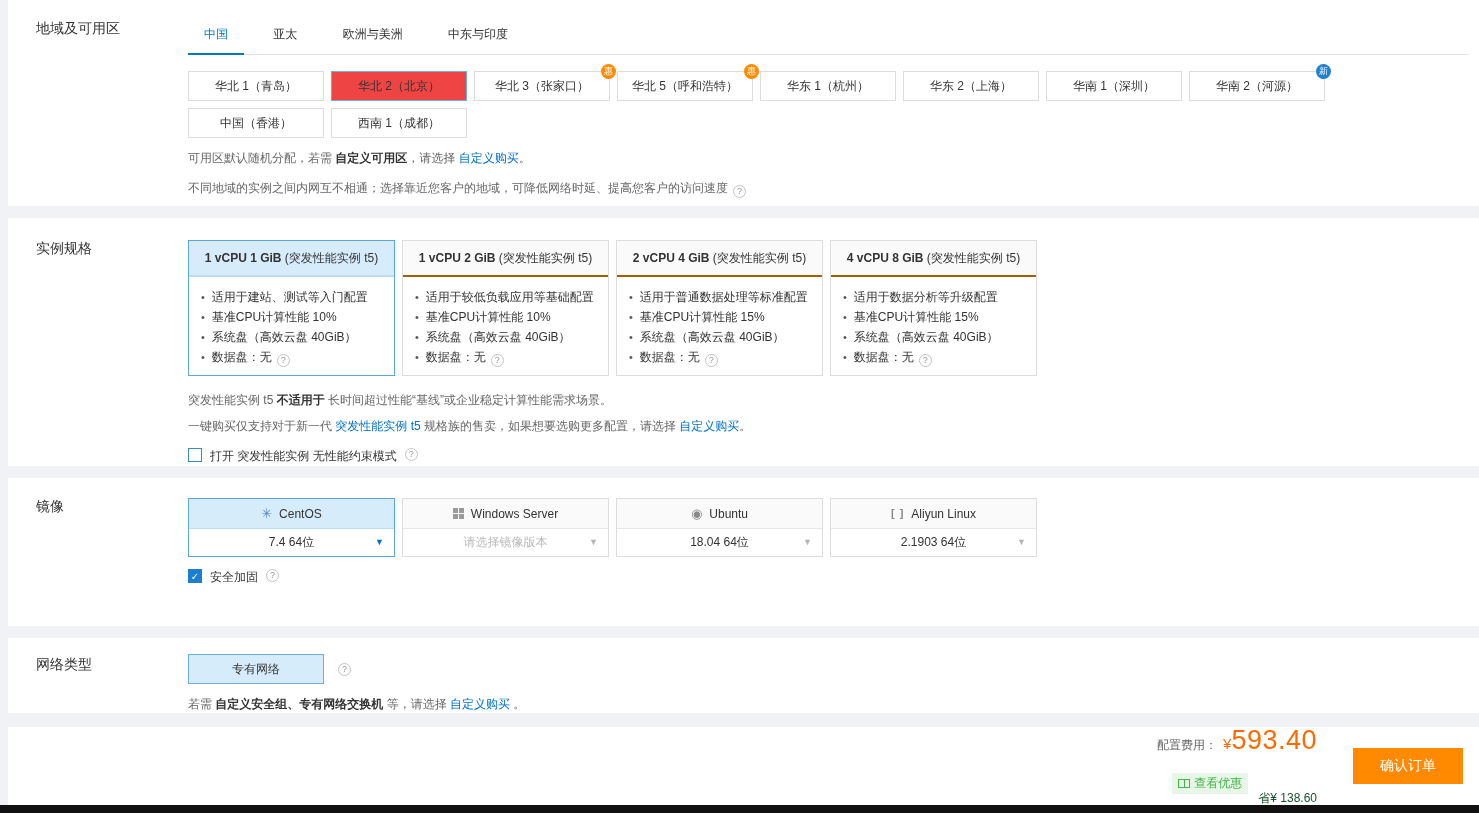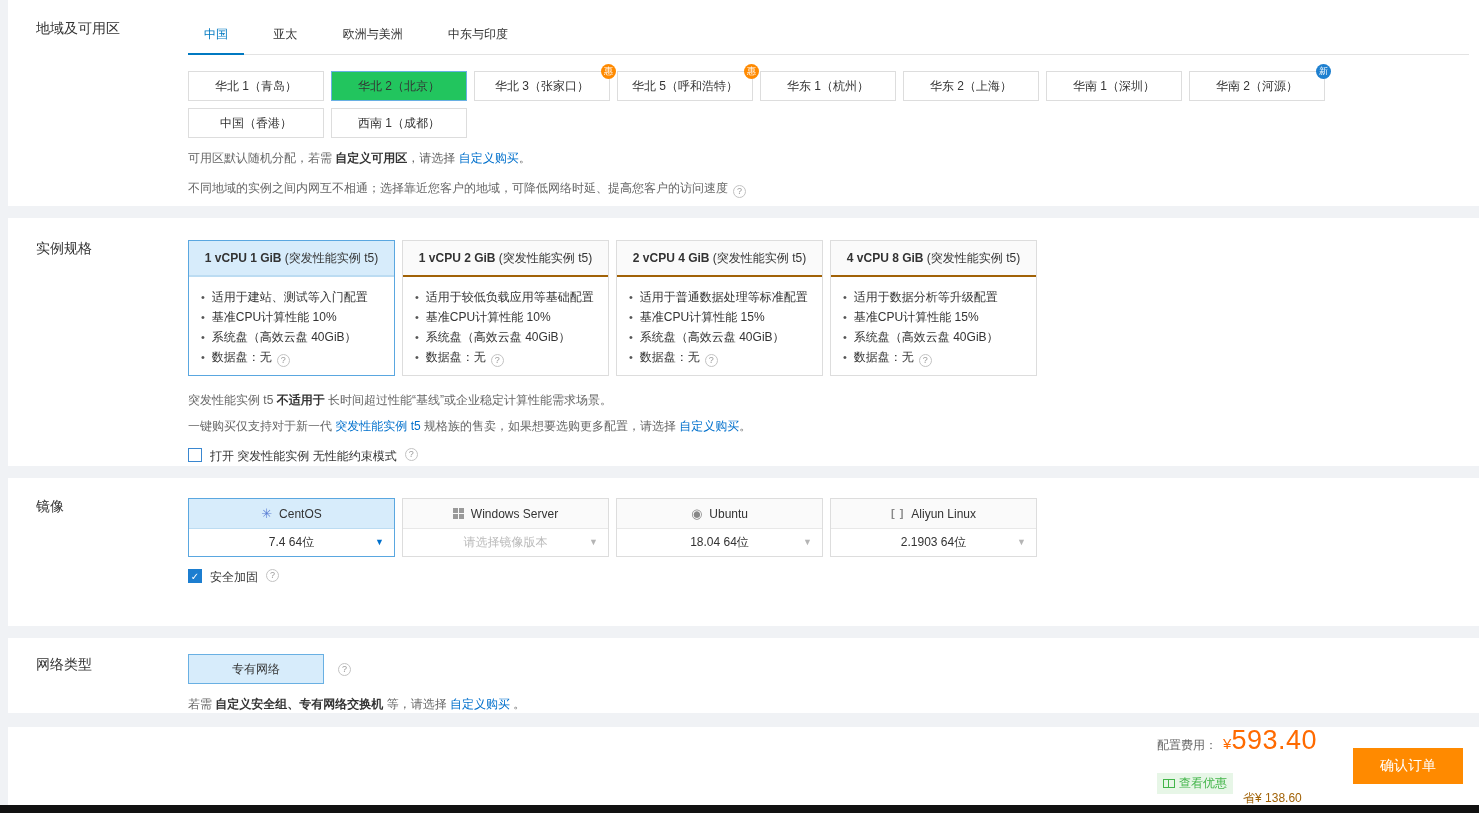--- a/index.html
+++ b/index.html
@@ -17,21 +17,21 @@
   .tabs { margin-left:180px; margin-right:10px; border-bottom:1px solid #e3e3e3; padding-top:14px; }
   .tab { display:inline-block; padding:12px 16px 11px; margin-right:10px; font-size:12px; color:#333; cursor:pointer; position:relative; }
   .tab.active { color:#0079c1; }
   .tab.active::after { content:""; position:absolute; left:0; right:0; bottom:-1px; height:2px; background:#0079c1; }
 
   .btn-grid { margin:16px 0 0 180px; width:1145px; display:flex; flex-wrap:wrap; gap:7px; }
   .region-btn {
     width:136px; height:30px; line-height:28px; text-align:center;
     border:1px solid #ddd; background:#fff; color:#333; position:relative; cursor:pointer;
   }
-  .region-btn.selected { background:#22c55e; border-color:#69b0e3; }
+  .region-btn.selected { background:#ef4444; border-color:#69b0e3; }
   .badge {
     position:absolute; top:-8px; right:-7px; width:15px; height:15px; border-radius:50%;
     color:#fff; font-size:9px; line-height:15px; text-align:center;
   }
   .badge.hui { background:#ff8a00; }
   .badge.xin { background:#1e80d0; }
 
   .hint { margin:10px 0 0 180px; font-size:12px; color:#666; line-height:20px; }
   .hint:first-of-type { margin-top:14px; }
   .b { color:#333; font-weight:bold; }
@@ -88,26 +88,26 @@
              background:#d7ecfb; border:1px solid #69b0e3; color:#333; cursor:pointer; }
 
   
   .gap-footer { height:14px; }
   .footer { height:78px; background:#fff; margin-left:8px; display:flex; align-items:center;
             justify-content:flex-end; padding-right:16px; gap:36px; }
   .fee-line1 { display:flex; align-items:baseline; justify-content:flex-end; }
   .fee-label { color:#666; font-size:12px; }
   .fee-currency { color:#ff6a00; font-size:15px; margin-left:6px; }
   .fee-amount { color:#ff6a00; font-size:27px; letter-spacing:0.5px;text-align:center; }
-  .fee-line2 { display:flex; align-items:center; gap:10px; margin-top:3px; }
+  .fee-line2 { display:flex; align-items:center; justify-content:flex-end; gap:10px; margin-top:3px; }
   .coupon-badge { background:#e7f6e7; color:#42b549; padding:2px 6px; display:inline-flex;
                   align-items:center; gap:4px; cursor:pointer; }
   .ticket-icon { width:12px; height:9px; border:1px solid #42b549; display:inline-block;
                  background:linear-gradient(to right, transparent 45%, #42b549 45%, #42b549 55%, transparent 55%); }
-  .save-text { color:#a16207;margin-top:31px; }
+  .save-text { color:#14532d;margin-top:31px; }
   .confirm-btn { width:110px; height:36px; background:#ff8a00; border:none; color:#fff;
                  font-size:14px; cursor:pointer; font-family:inherit; }
   .bottom-bar { height:8px; background:#111; position:absolute; bottom:0; left:0; right:0; }
 </style>
 </head>
 <body>
 
 <section class="panel" id="p-region">
   <div class="sec-label">地域及可用区</div>
   <div class="tabs">

